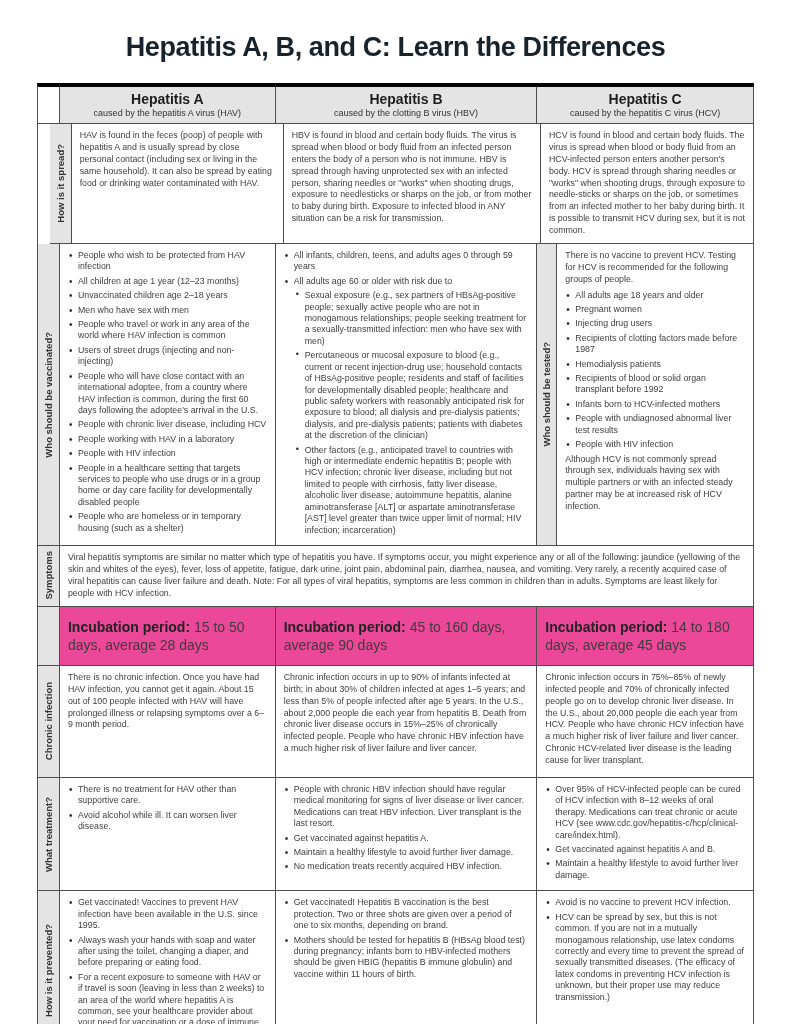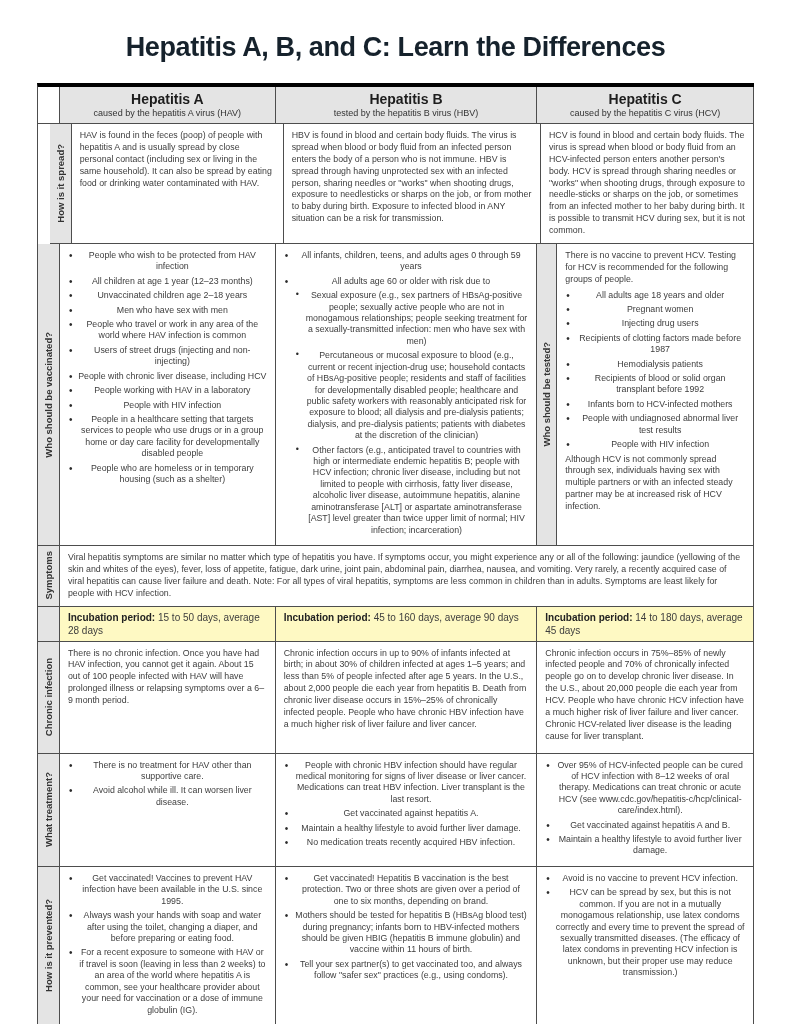--- a/index.html
+++ b/index.html
@@ -24,33 +24,33 @@
   .corner { background: #ffffff; }
   .vlabel {
     writing-mode: vertical-rl; transform: rotate(180deg);
     font-weight: bold; font-size: 9.5px; color: #333; white-space: nowrap;
   }
   .head { background: #e4e4e4; text-align: center; padding: 4px 4px 5px; }
   .head-title { font-weight: bold; font-size: 14px; color: #1d1d1d; }
   .head-sub { font-size: 9px; color: #333; margin-top: 1px; }
   .cell p { font-size: 8.8px; line-height: 1.35; }
   .blist { list-style: none; }
-  .blist > li { position: relative; padding-left: 10px; margin-bottom: 3px; font-size: 8.8px; line-height: 1.3; text-align: center; }
+  .blist > li { position: relative; padding-left: 10px; margin-bottom: 3px; font-size: 8.8px; line-height: 1.3; }
   .blist > li::before { content: "\2022"; position: absolute; left: 1px; top: -1px; font-size: 10px; color: #2b2b2b; }
   .sub-list { list-style: none; margin-top: 3px; }
   .sub-list > li { position: relative; padding-left: 9px; margin: 0 0 3px 2px; font-size: 8.8px; line-height: 1.3; }
   .sub-list > li::before { content: "\2022"; position: absolute; left: 0; top: -1px; font-size: 9px; color: #2b2b2b; }
   .r-spread { min-height: 112px; padding-left: 12px; }
   .r-vacc { min-height: 273px; }
   .r-sympt { min-height: 50px; }
   .r-incub { min-height: 22px; }
   .r-chronic { min-height: 112px; justify-content: flex-end; }
   .r-treat { min-height: 101px; }
   .r-prev { min-height: 139px; }
-  .incub-cell { background: #fef9c3; font-size: 10px; padding: 4px 8px; line-height: 1.3; }
+  .incub-cell { background: #ec4899; font-size: 14px; padding: 11px 8px; line-height: 1.3; }
   .incub-cell b { color: #222; }
   .tested-cell { padding: 0; display: flex; }
   .tested-strip {
     width: 20px; background: #e4e4e4; border-right: 1px solid #4d4d4d;
     display: flex; align-items: center; justify-content: center; flex: none;
   }
   .tested-content { padding: 6px 8px; }
   .tested-content .intro { margin-bottom: 4px; }
   .tested-content .note { margin-top: 2px; }
 </style>
@@ -63,21 +63,21 @@
   <div class="hep-table">
 
     <div class="row">
       <div class="cell c-label corner"></div>
       <div class="cell c-a head">
         <div class="head-title">Hepatitis A</div>
         <div class="head-sub">caused by the hepatitis A virus (HAV)</div>
       </div>
       <div class="cell c-b head">
         <div class="head-title">Hepatitis B</div>
-        <div class="head-sub">tested by the hepatitis B virus (HBV)</div>
+        <div class="head-sub">caused by the clotting B virus (HBV)</div>
       </div>
       <div class="cell c-c head">
         <div class="head-title">Hepatitis C</div>
         <div class="head-sub">caused by the hepatitis C virus (HCV)</div>
       </div>
     </div>
 
     <div class="row r-spread">
       <div class="cell c-label label-cell">
         <span class="vlabel">How is it spread?</span>
@@ -98,20 +98,21 @@
         <span class="vlabel">Who should be vaccinated?</span>
       </div>
       <div class="cell c-a">
         <ul class="blist">
             <li>People who wish to be protected from HAV infection</li>
             <li>All children at age 1 year (12–23 months)</li>
             <li>Unvaccinated children age 2–18 years</li>
             <li>Men who have sex with men</li>
             <li>People who travel or work in any area of the world where HAV infection is common</li>
             <li>Users of street drugs (injecting and non-injecting)</li>
+            <li>People who will have close contact with an international adoptee, from a country where HAV infection is common, during the first 60 days following the adoptee's arrival in the U.S.</li>
             <li>People with chronic liver disease, including HCV</li>
             <li>People working with HAV in a laboratory</li>
             <li>People with HIV infection</li>
             <li>People in a healthcare setting that targets services to people who use drugs or in a group home or day care facility for developmentally disabled people</li>
             <li>People who are homeless or in temporary housing (such as a shelter)</li>
           </ul>
       </div>
       <div class="cell c-b">
         <ul class="blist">
             <li>All infants, children, teens, and adults ages 0 through 59 years</li>
@@ -219,21 +220,20 @@
         <ul class="blist">
             <li>Get vaccinated! Vaccines to prevent HAV infection have been available in the U.S. since 1995.</li>
             <li>Always wash your hands with soap and water after using the toilet, changing a diaper, and before preparing or eating food.</li>
             <li>For a recent exposure to someone with HAV or if travel is soon (leaving in less than 2 weeks) to an area of the world where hepatitis A is common, see your healthcare provider about your need for vaccination or a dose of immune globulin (IG).</li>
           </ul>
       </div>
       <div class="cell c-b">
         <ul class="blist">
             <li>Get vaccinated! Hepatitis B vaccination is the best protection. Two or three shots are given over a period of one to six months, depending on brand.</li>
             <li>Mothers should be tested for hepatitis B (HBsAg blood test) during pregnancy; infants born to HBV-infected mothers should be given HBIG (hepatitis B immune globulin) and vaccine within 11 hours of birth.</li>
-            <li>Tell your sex partner(s) to get vaccinated too, and always follow "safer sex" practices (e.g., using condoms).</li>
           </ul>
       </div>
       <div class="cell c-c">
         <ul class="blist">
             <li>Avoid is no vaccine to prevent HCV infection.</li>
             <li>HCV can be spread by sex, but this is not common. If you are not in a mutually monogamous relationship, use latex condoms correctly and every time to prevent the spread of sexually transmitted diseases. (The efficacy of latex condoms in preventing HCV infection is unknown, but their proper use may reduce transmission.)</li>
           </ul>
       </div>
     </div>
   </div>

